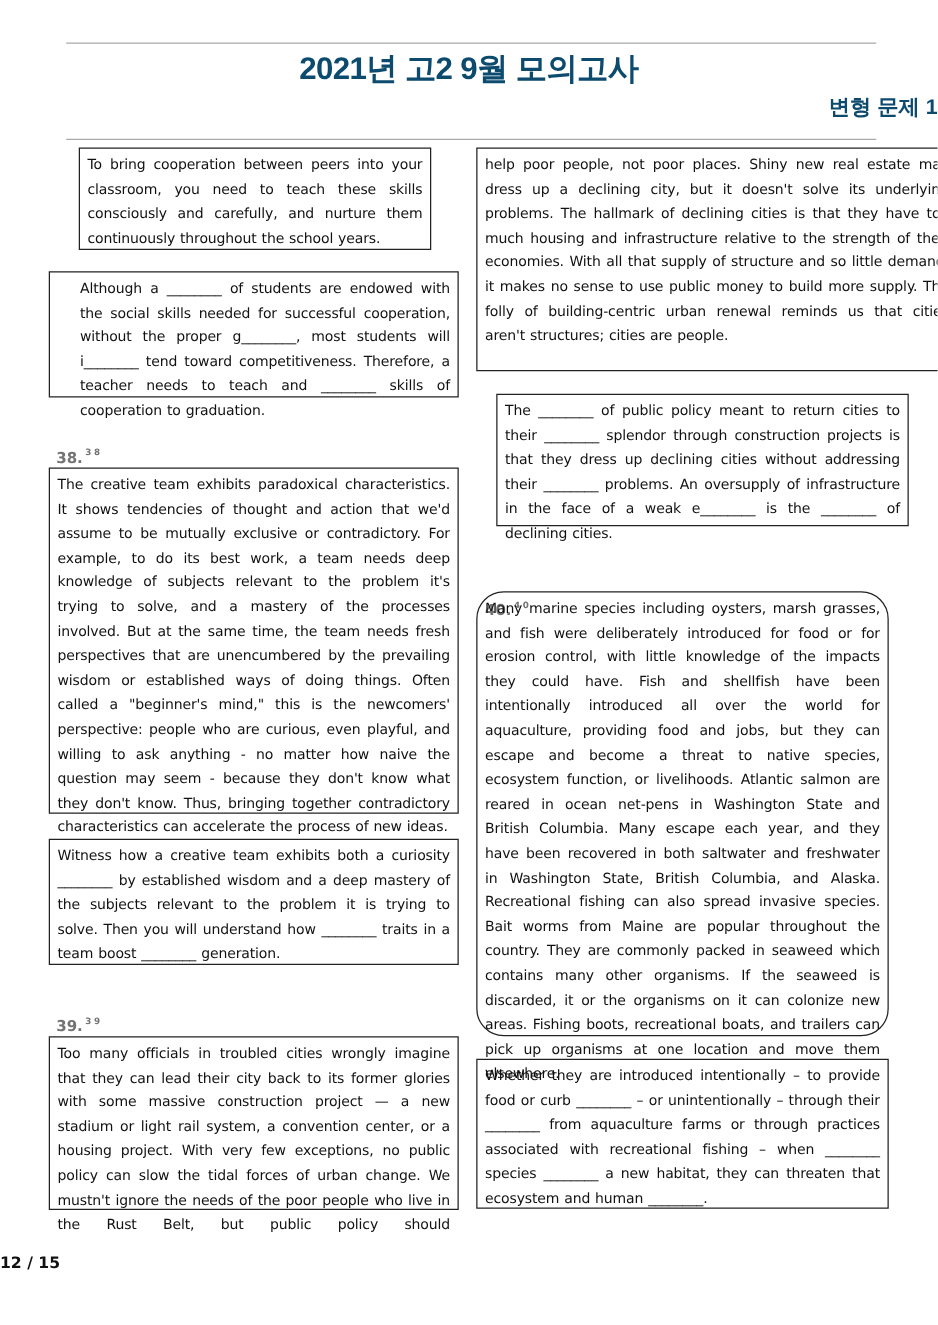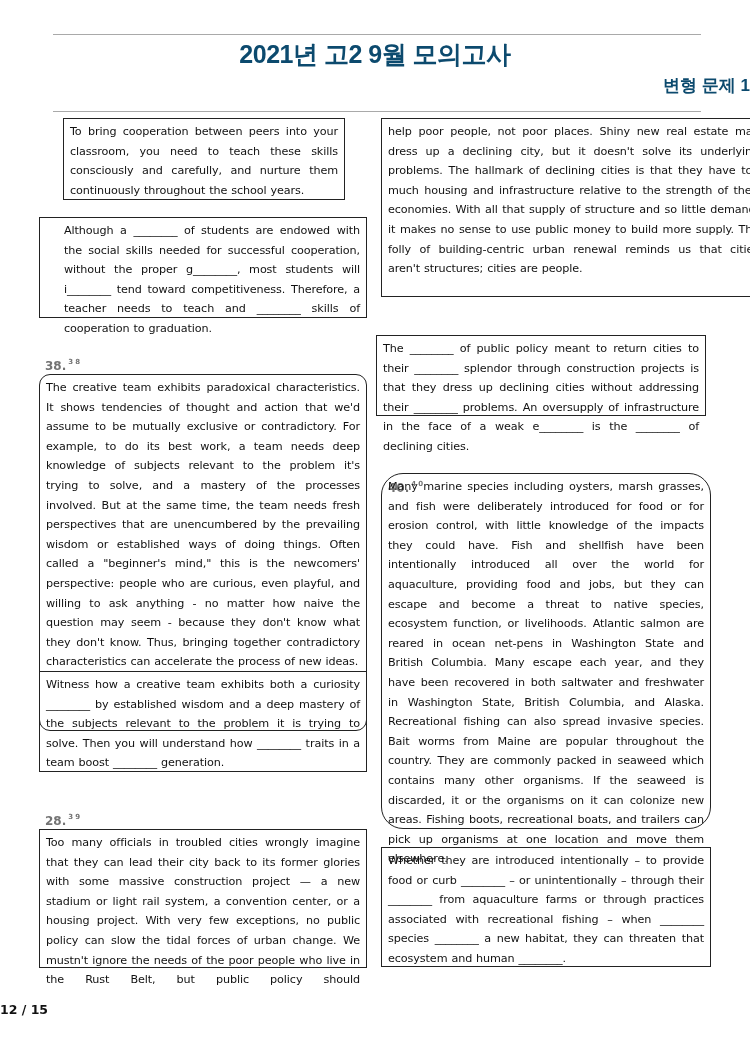--- a/index.html
+++ b/index.html
@@ -31,40 +31,40 @@
   <span>To bring cooperation between peers into your classroom, you need to teach these skills consciously and carefully, and nurture them continuously throughout the school years.</span>
 </div>
 
 <div class="box" style="left:39px; top:217px; width:328px; height:101px;padding-left:24px;">
   <span>Although a ________ of students are endowed with the social skills needed for successful cooperation, without the proper g________, most students will i________ tend toward competitiveness. Therefore, a teacher needs to teach and ________ skills of cooperation to graduation.</span>
 </div>
 
 <div class="qnum" style="left:45px; top:358px;">
   <span>38.</span><sup>38</sup>
 </div>
-<div class="box" style="left:39px; top:374px; width:328px; height:357px;border-radius:11px;">
+<div class="box" style="left:39px; top:374px; width:328px; height:277px;">
   <span>The creative team exhibits paradoxical characteristics. It shows tendencies of thought and action that we'd assume to be mutually exclusive or contradictory. For example, to do its best work, a team needs deep knowledge of subjects relevant to the problem it's trying to solve, and a mastery of the processes involved. But at the same time, the team needs fresh perspectives that are unencumbered by the prevailing wisdom or established ways of doing things. Often called a "beginner's mind," this is the newcomers' perspective: people who are curious, even playful, and willing to ask anything - no matter how naive the question may seem - because they don't know what they don't know. Thus, bringing together contradictory characteristics can accelerate the process of new ideas.</span>
 </div>
 
 <div class="box" style="left:39px; top:671px; width:328px; height:101px;">
   <span>Witness how a creative team exhibits both a curiosity ________ by established wisdom and a deep mastery of the subjects relevant to the problem it is trying to solve. Then you will understand how ________ traits in a team boost ________ generation.</span>
 </div>
 
 <div class="qnum" style="left:45px; top:813px;">
-  <span>28.</span><sup>39</sup>
+  <span>39.</span><sup>39</sup>
 </div>
 <div class="box cont" style="left:39px; top:829px; width:328px; height:139px;">
   <span>Too many officials in troubled cities wrongly imagine that they can lead their city back to its former glories with some massive construction project — a new stadium or light rail system, a convention center, or a housing project. With very few exceptions, no public policy can slow the tidal forces of urban change. We mustn't ignore the needs of the poor people who live in the Rust Belt, but public policy should</span>
 </div>
 
 <div class="box" style="left:381px; top:118px; width:385px; height:179px;">
   <span>help poor people, not poor places. Shiny new real estate may dress up a declining city, but it doesn't solve its underlying problems. The hallmark of declining cities is that they have too much housing and infrastructure relative to the strength of their economies. With all that supply of structure and so little demand, it makes no sense to use public money to build more supply. The folly of building-centric urban renewal reminds us that cities aren't structures; cities are people.</span>
 </div>
 
-<div class="box" style="left:376px; top:315px; width:330px; height:81px;margin-top:20px;">
+<div class="box" style="left:397px; top:315px; width:330px; height:106px;">
   <span>The ________ of public policy meant to return cities to their ________ splendor through construction projects is that they dress up declining cities without addressing their ________ problems. An oversupply of infrastructure in the face of a weak e________ is the ________ of declining cities.</span>
 </div>
 
 <div class="qnum" style="left:388px; top:480px;">
   <span>40.</span><sup>40</sup>
 </div>
 <div class="box" style="left:381px; top:473px; width:330px; height:356px;border-radius:22px;">
   <span>Many marine species including oysters, marsh grasses, and fish were deliberately introduced for food or for erosion control, with little knowledge of the impacts they could have. Fish and shellfish have been intentionally introduced all over the world for aquaculture, providing food and jobs, but they can escape and become a threat to native species, ecosystem function, or livelihoods. Atlantic salmon are reared in ocean net-pens in Washington State and British Columbia. Many escape each year, and they have been recovered in both saltwater and freshwater in Washington State, British Columbia, and Alaska. Recreational fishing can also spread invasive species. Bait worms from Maine are popular throughout the country. They are commonly packed in seaweed which contains many other organisms. If the seaweed is discarded, it or the organisms on it can colonize new areas. Fishing boots, recreational boats, and trailers can pick up organisms at one location and move them elsewhere.</span>
 </div>
 

